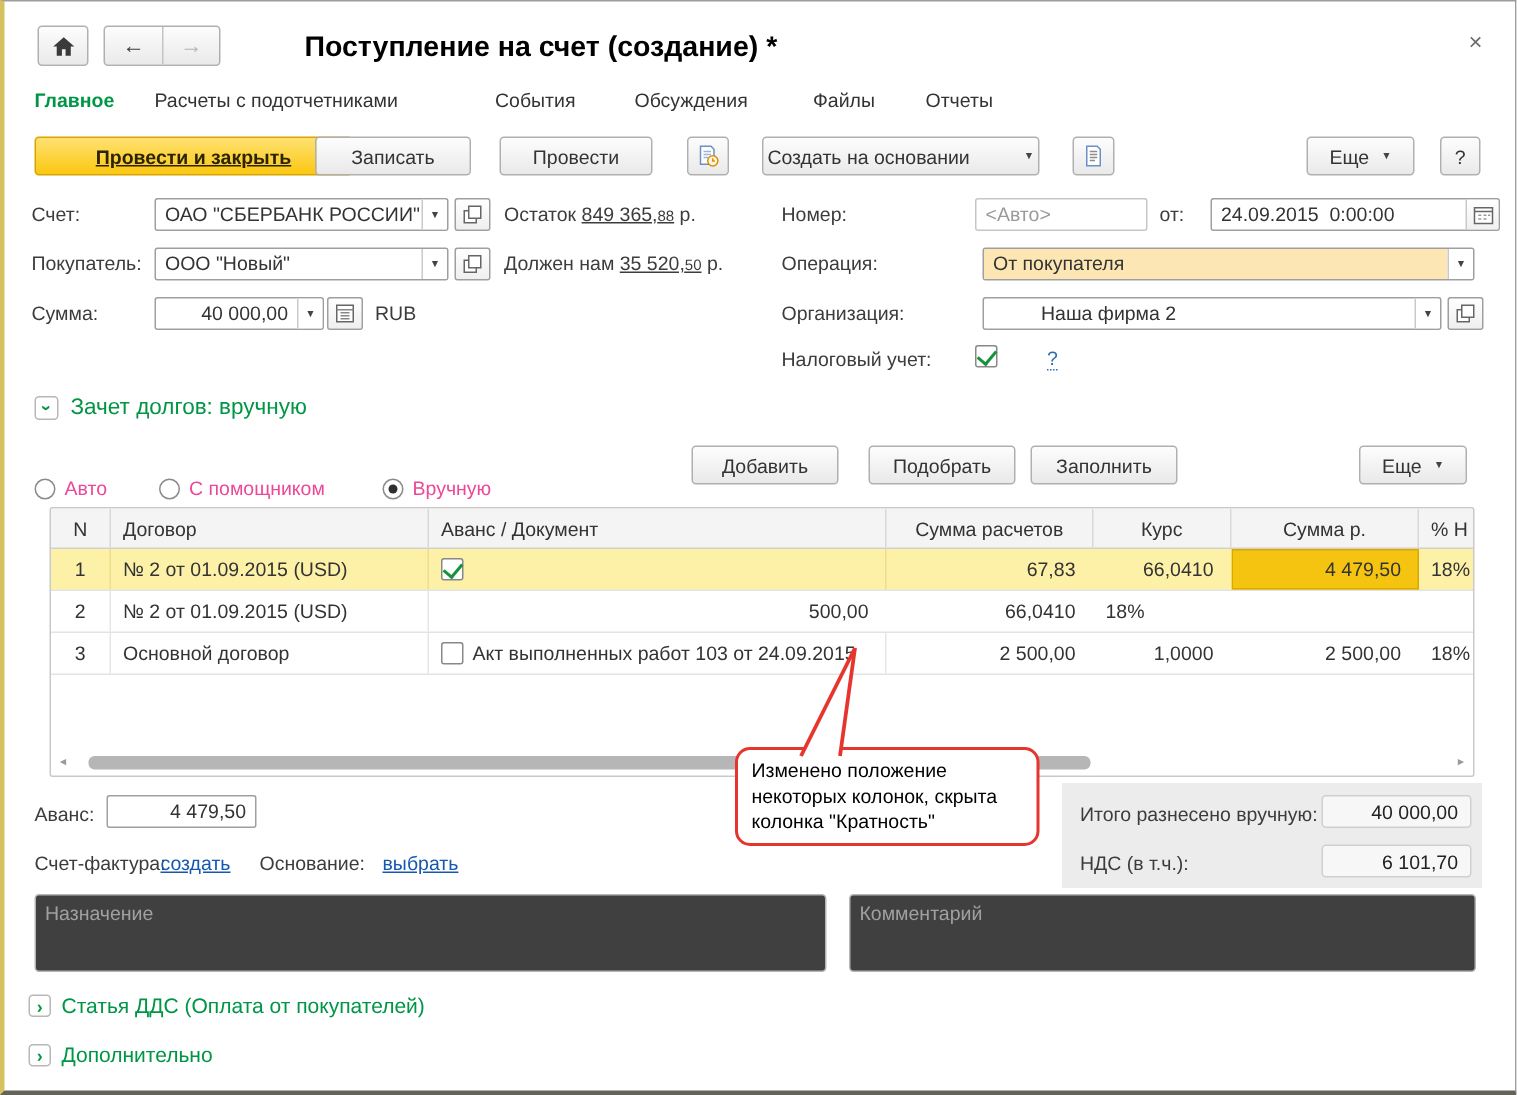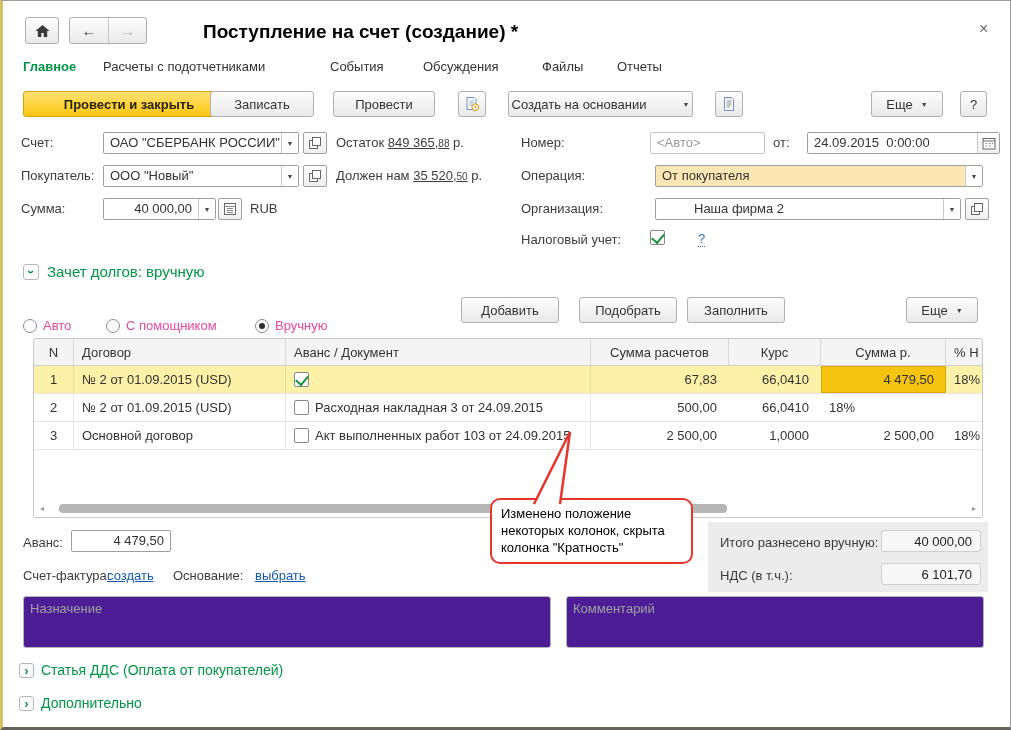--- a/index.html
+++ b/index.html
@@ -67,21 +67,21 @@
   .cell-active{background:#f5c411;box-shadow:inset 0 0 0 1px #d9a900;}
   .doclbl{margin-left:6px;}
   .hscroll{position:absolute;left:3px;right:3px;bottom:3px;height:12px;display:flex;align-items:center;}
   .sarr{width:10px;font-size:7px;color:#9a9a9a;text-align:center;}
   .strack{flex:1;height:11px;position:relative;}
   .sthumb{position:absolute;left:12px;top:1px;width:668px;height:9px;background:#b6b6b6;border-radius:4px;}
   
   .totals{position:absolute;left:705px;top:521px;width:280px;height:70px;background:#ececec;}
   .totfld{position:absolute;width:100px;height:22px;border:1px solid #cfcfcf;border-radius:3px;background:#f7f7f7;font-size:13px;display:flex;align-items:center;justify-content:flex-end;padding:0 8px;color:#222;}
   
-  .ta{position:absolute;height:52px;border:1px solid #b5b5b5;border-radius:3px;background:#4c1d95;font-size:13px;color:#a0a0a0;padding:4px 6px;}
+  .ta{position:absolute;height:52px;border:1px solid #b5b5b5;border-radius:3px;background:#404040;font-size:13px;color:#a0a0a0;padding:4px 6px;}
   
   .callout{position:absolute;left:487px;top:497px;width:203px;height:66px;border:2.5px solid #e5352d;border-radius:10px;background:#fff;padding:5px 9px;font-size:13px;line-height:17px;color:#000;z-index:5;}
   .callout-tail{position:absolute;left:515px;top:425px;z-index:6;}
   .close{position:absolute;left:976px;top:20px;font-size:16px;color:#6e6e6e;line-height:16px;}
   .svgi{display:inline-flex;line-height:0;}
 </style>
 </head>
 <body>
 
 <div class="win">
@@ -107,21 +107,21 @@
 
   
   <div class="tab active" style="left:20px;">Главное</div>
   <div class="tab" style="left:100px;">Расчеты с подотчетниками</div>
   <div class="tab" style="left:327px;">События</div>
   <div class="tab" style="left:420px;">Обсуждения</div>
   <div class="tab" style="left:539px;">Файлы</div>
   <div class="tab" style="left:614px;">Отчеты</div>
 
   
-  <div class="btn btn-primary" style="left:20px;top:90px;width:212px;">Провести и закрыть</div>
+  <div class="btn btn-primary" style="left:20px;top:90px;width:212px;text-decoration:underline;">Провести и закрыть</div>
   <div class="btn" style="left:207px;top:90px;width:104px;">Записать</div>
   <div class="btn" style="left:330px;top:90px;width:102px;">Провести</div>
   <div class="btn iconbtn" style="left:455px;top:90px;">
     <span class="svgi">
       <svg width="16" height="16" viewBox="0 0 16 16">
         <path d="M3 1.5 h7 l2 2 v10 h-9 z" fill="#fff" stroke="#6b8fc9" stroke-width="1"></path>
         <path d="M5 5 h5 M5 7 h5 M5 9 h3" stroke="#9ab4d8" stroke-width="1"></path>
         <circle cx="11.2" cy="11.2" r="3.4" fill="#fffbe8" stroke="#e08a00" stroke-width="1"></circle>
         <path d="M11.2 9.5 v1.8 h1.4" stroke="#e08a00" stroke-width="1" fill="none"></path>
       </svg>
@@ -289,24 +289,20 @@
         </div>
       <div class="c rt">67,83</div>
       <div class="c rt">66,0410</div>
       <div class="c rt cell-active">4 479,50</div>
       <div class="c">18%</div>
     </div>
 
     <div class="trow brow">
       <div class="c ctr sep">2</div>
       <div class="c sep">№ 2 от 01.09.2015 (USD)</div>
-      <div class="c sep">
-        <span class="cb"></span>
-        <span class="doclbl">Расходная накладная 3 от 24.09.2015</span>
-      </div>
       <div class="c rt">500,00</div>
       <div class="c rt">66,0410</div>
       <div class="c">18%</div>
     </div>
 
     <div class="trow brow">
       <div class="c ctr sep">3</div>
       <div class="c sep">Основной договор</div>
       <div class="c sep">
         <span class="cb"></span>

